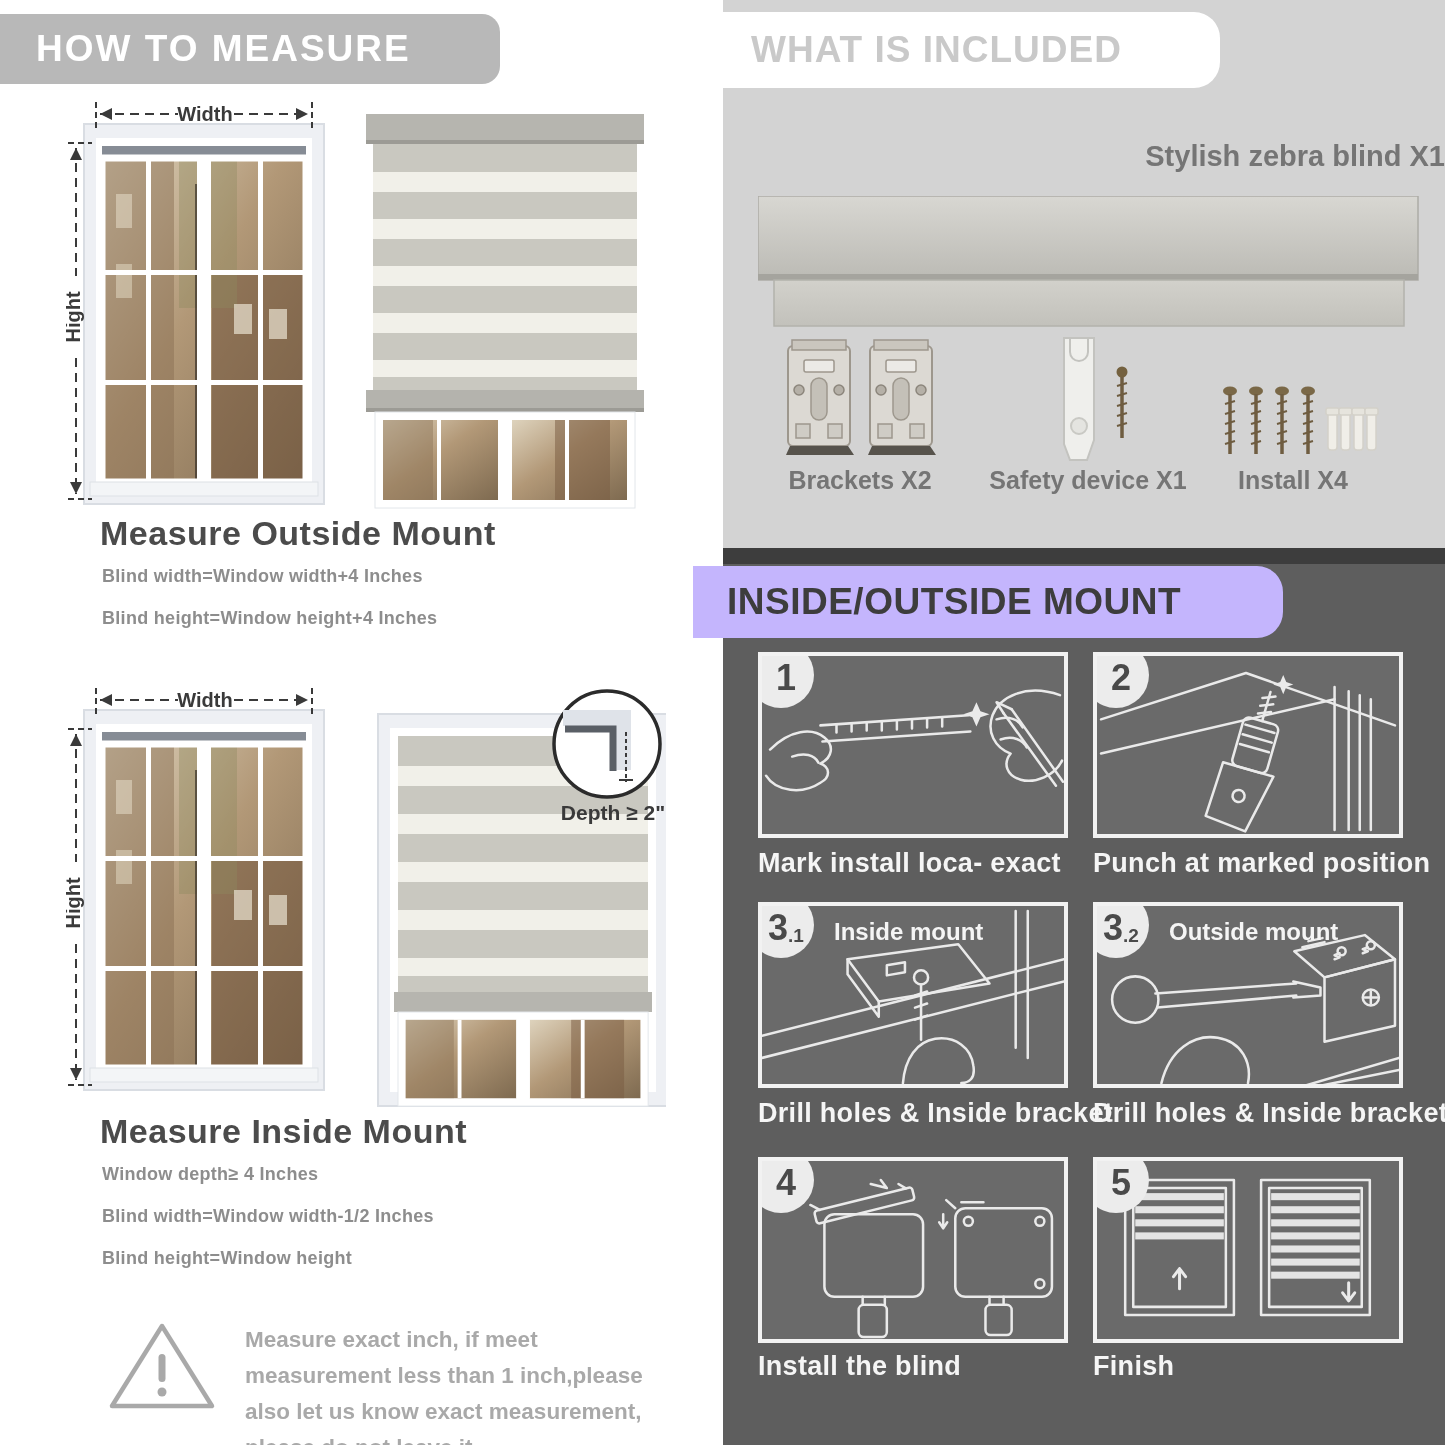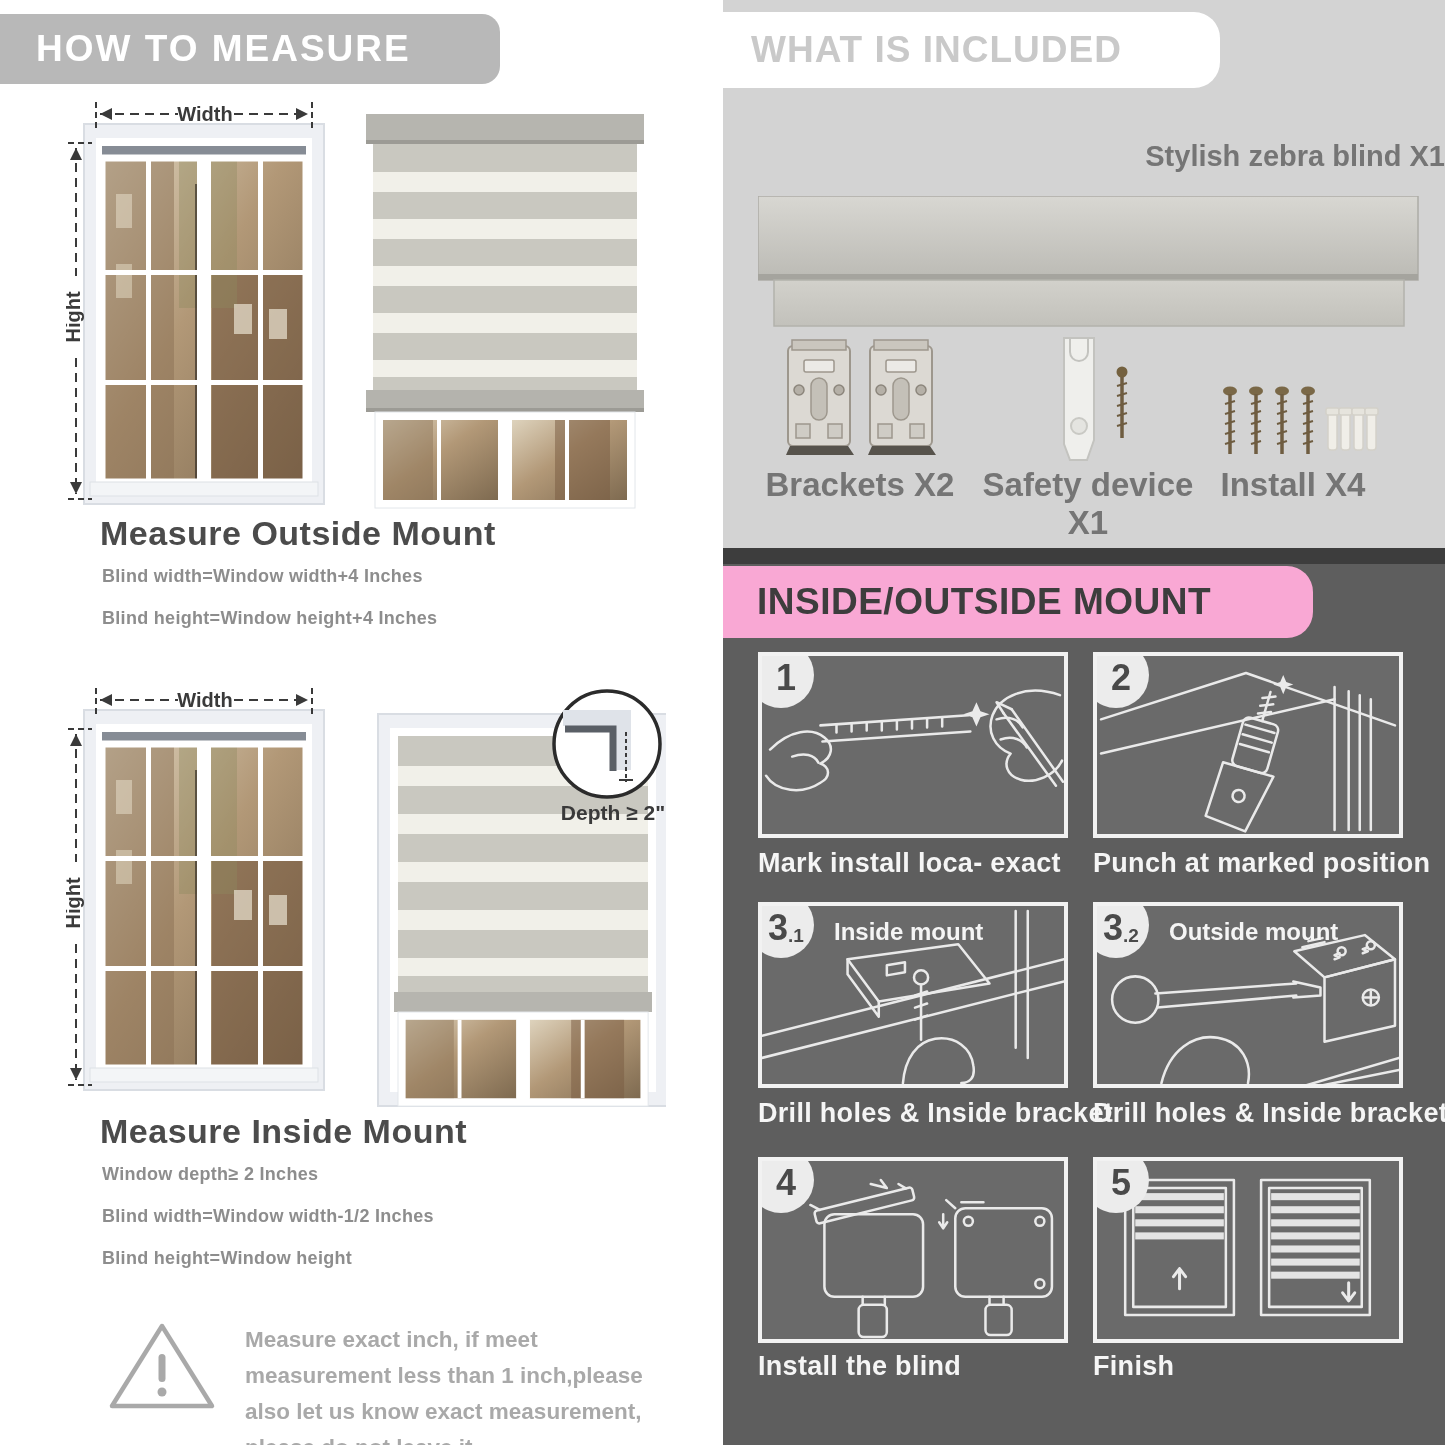--- a/index.html
+++ b/index.html
@@ -15,25 +15,25 @@
   .sec-line{font-size:18px;font-weight:bold;color:#8d8d8d;letter-spacing:.3px;}
   .warn-text{font-size:22.5px;font-weight:bold;color:#a9a9a9;line-height:1.6;}
 
   
   .right-light{left:723px;top:0;width:722px;height:548px;background:#d3d3d3;}
   .banner-included{left:723px;top:12px;width:497px;height:76px;background:#ffffff;
     border-radius:0 26px 26px 0;display:flex;align-items:center;}
   .banner-included span{color:#c9c9c9;font-size:37px;font-weight:bold;letter-spacing:1px;padding-left:28px;}
   .product-label{left:723px;top:140px;width:722px;text-align:right;
     font-size:29px;font-weight:bold;color:#757575;}
-  .item-label{font-size:33px;font-weight:bold;color:#757575;text-align:center;}
+  .item-label{font-size:25px;font-weight:bold;color:#757575;text-align:center;}
 
   .dark-sec{left:723px;top:548px;width:722px;height:897px;background:#5e5e5e;}
   .dark-strip{left:723px;top:548px;width:722px;height:16px;background:#3d3d3d;}
-  .banner-mount{left:723px;top:566px;width:590px;height:72px;background:#f9a8d4;
+  .banner-mount{left:693px;top:566px;width:590px;height:72px;background:#c4b5fd;
     border-radius:0 26px 26px 0;display:flex;align-items:center;}
   .banner-mount span{color:#3d3d3d;font-size:37px;font-weight:bold;letter-spacing:.5px;padding-left:34px;}
 
   .panel{position:absolute;width:310px;height:186px;background:#6a6a6a;
     border:4px solid #f2f2f2;box-sizing:border-box;overflow:hidden;}
   .panel svg.art{position:absolute;left:0;top:0;width:100%;height:100%;}
   .badge{position:absolute;top:-14px;left:-14px;width:66px;height:66px;border-radius:50%;
     background:#ececec;display:flex;align-items:flex-end;justify-content:center;}
   .badge .num{color:#4a4a4a;font-size:36px;font-weight:bold;line-height:1;padding-bottom:12px;padding-left:10px;}
   .badge .sub{color:#4a4a4a;font-size:19px;font-weight:bold;line-height:1;padding-bottom:13px;}
@@ -194,21 +194,21 @@
       <circle cx="541" cy="62" r="53" fill="#ffffff" stroke="#2b2b2b" stroke-width="3.5"></circle>
       <path d="M497,36 h60 v52" fill="none" stroke="#dfe3e9" stroke-width="16"></path>
       <path d="M499,47 h48 v42" fill="none" stroke="#5a5f66" stroke-width="7"></path>
       <line x1="560" y1="50" x2="560" y2="100" stroke="#3a3a3a" stroke-width="2" stroke-dasharray="4 3"></line>
       <line x1="553" y1="98" x2="567" y2="98" stroke="#3a3a3a" stroke-width="2"></line>
     </g>
     <text x="547" y="138" text-anchor="middle" font-size="21" font-weight="bold" fill="#3a3a3a">Depth ≥ 2"</text>
   </svg>
 
   <div class="abs sec-title" style="left:100px;top:1112px">Measure Inside Mount</div>
-  <div class="abs sec-line" style="left:102px;top:1164px">Window depth≥ 2 Inches</div>
+  <div class="abs sec-line" style="left:102px;top:1164px">Window depth≥ 4 Inches</div>
   <div class="abs sec-line" style="left:102px;top:1206px">Blind width=Window width-1/2 Inches</div>
   <div class="abs sec-line" style="left:102px;top:1248px">Blind height=Window height</div>
 
   <svg class="abs" style="left:106px;top:1318px" width="112" height="96" viewBox="0 0 112 96">
     <path d="M56,8 L106,88 L6,88 Z" fill="none" stroke="#a9a9a9" stroke-width="4.5" stroke-linejoin="round"></path>
     <rect x="52.5" y="36" width="7" height="28" rx="3.5" fill="#a9a9a9"></rect>
     <circle cx="56" cy="74" r="4.5" fill="#a9a9a9"></circle>
   </svg>
   <div class="abs warn-text" style="left:245px;top:1322px;width:430px">Measure exact inch, if meet measurement less than 1 inch,please also let us know exact measurement, please do not leave it</div>
 

